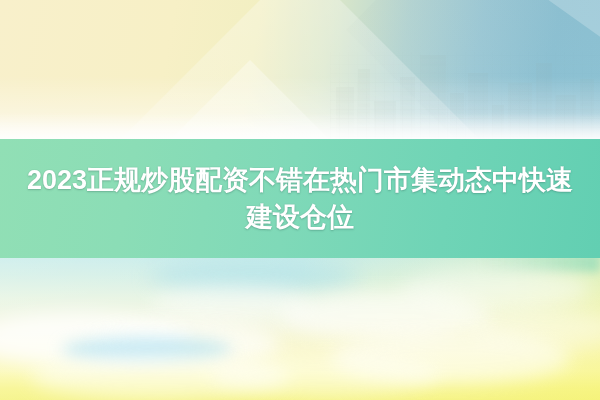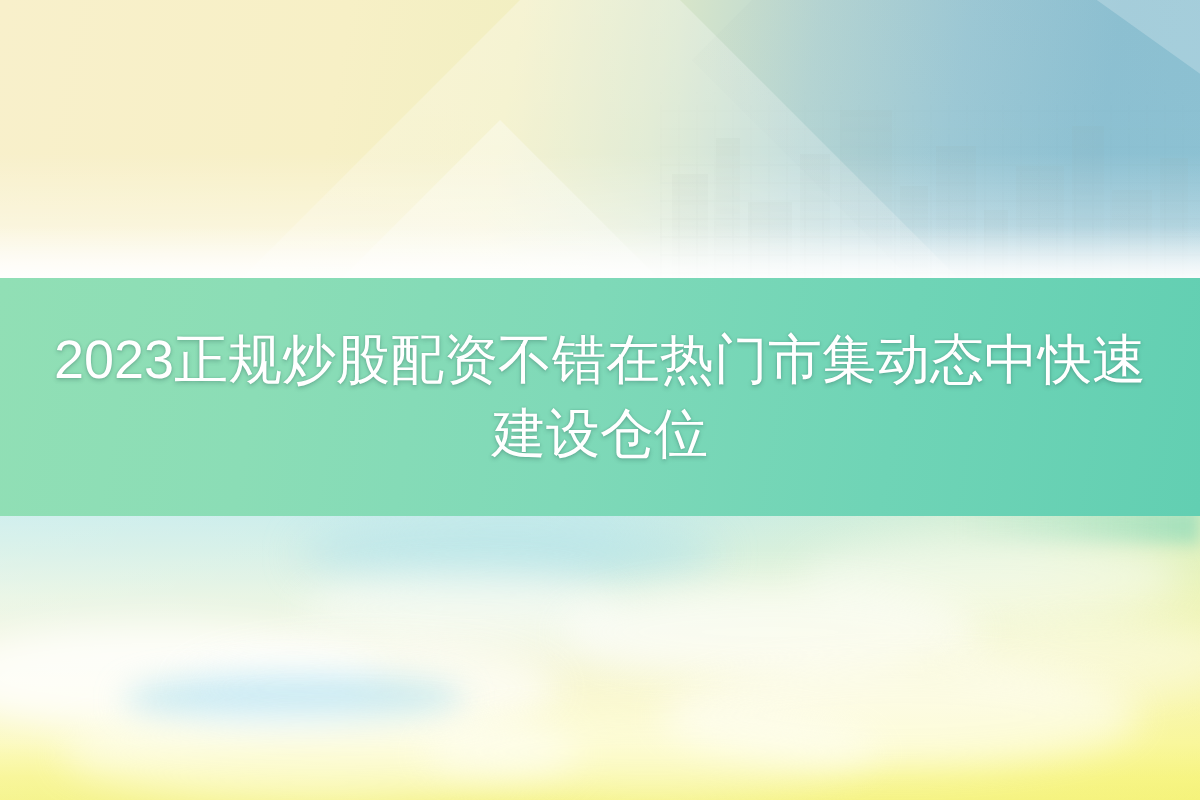--- a/index.html
+++ b/index.html
@@ -136,21 +136,21 @@
     justify-content: center;
   }
   .headline {
     width: 560px;
     margin: 0;
     padding: 0;
     text-align: center;
     color: #ffffff;
     font-size: 27px;
     line-height: 37px;
-    font-weight: normal;
+    font-weight: bold;
     letter-spacing: 0px;
     text-shadow:
       0 1px 2px rgba(40,90,80,0.30),
       0 0 1px rgba(40,90,80,0.25);
     word-break: break-all;
   }
 
   
   .band-bottom {
     position: absolute;

